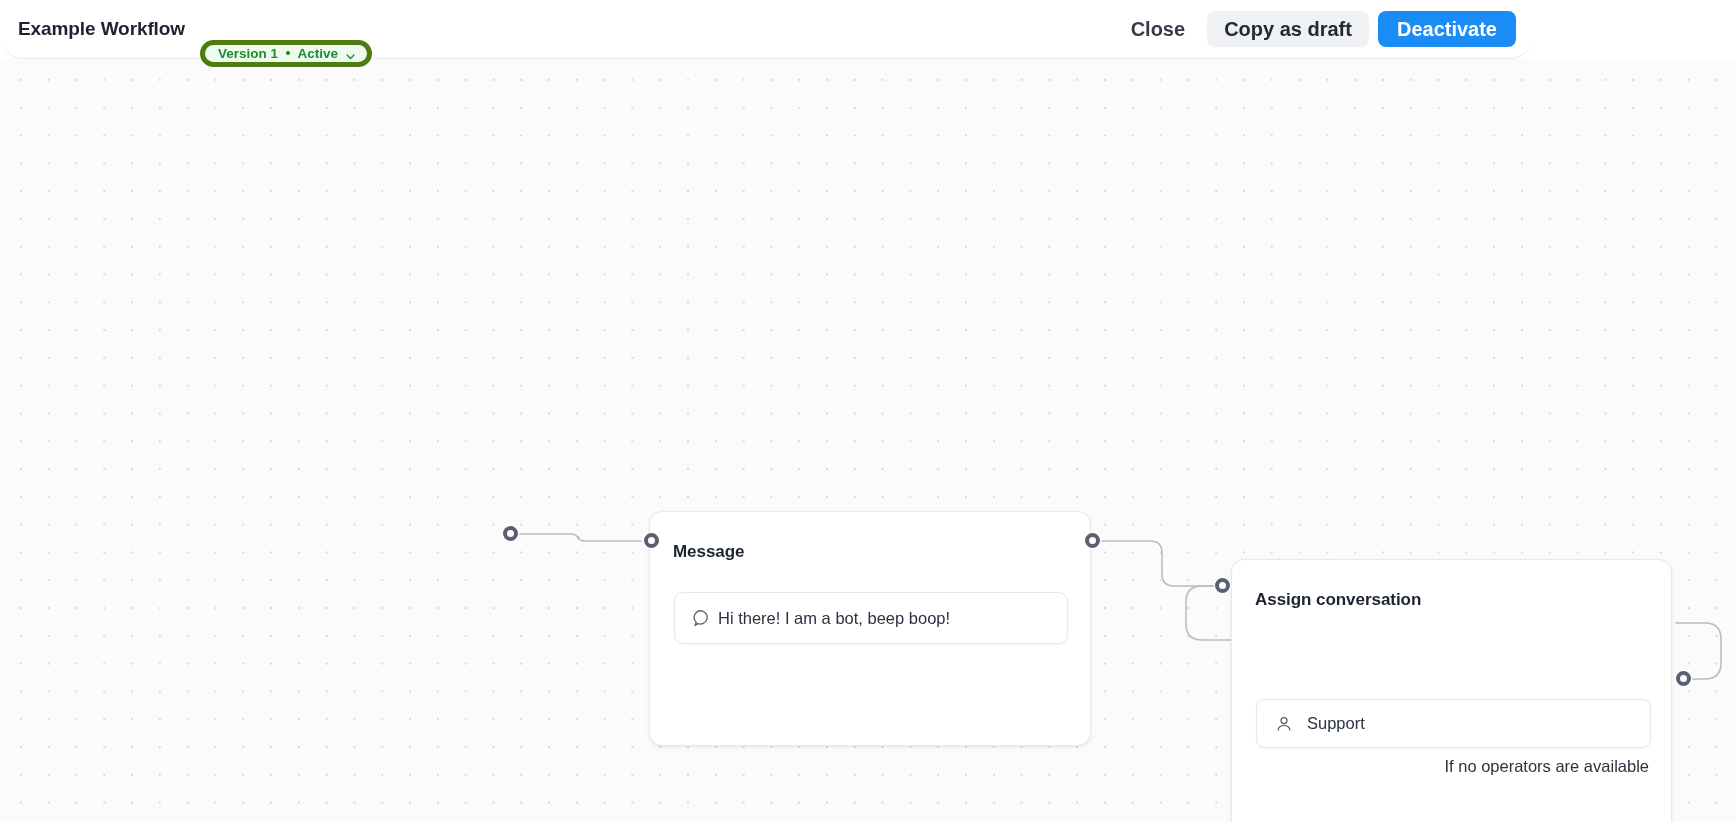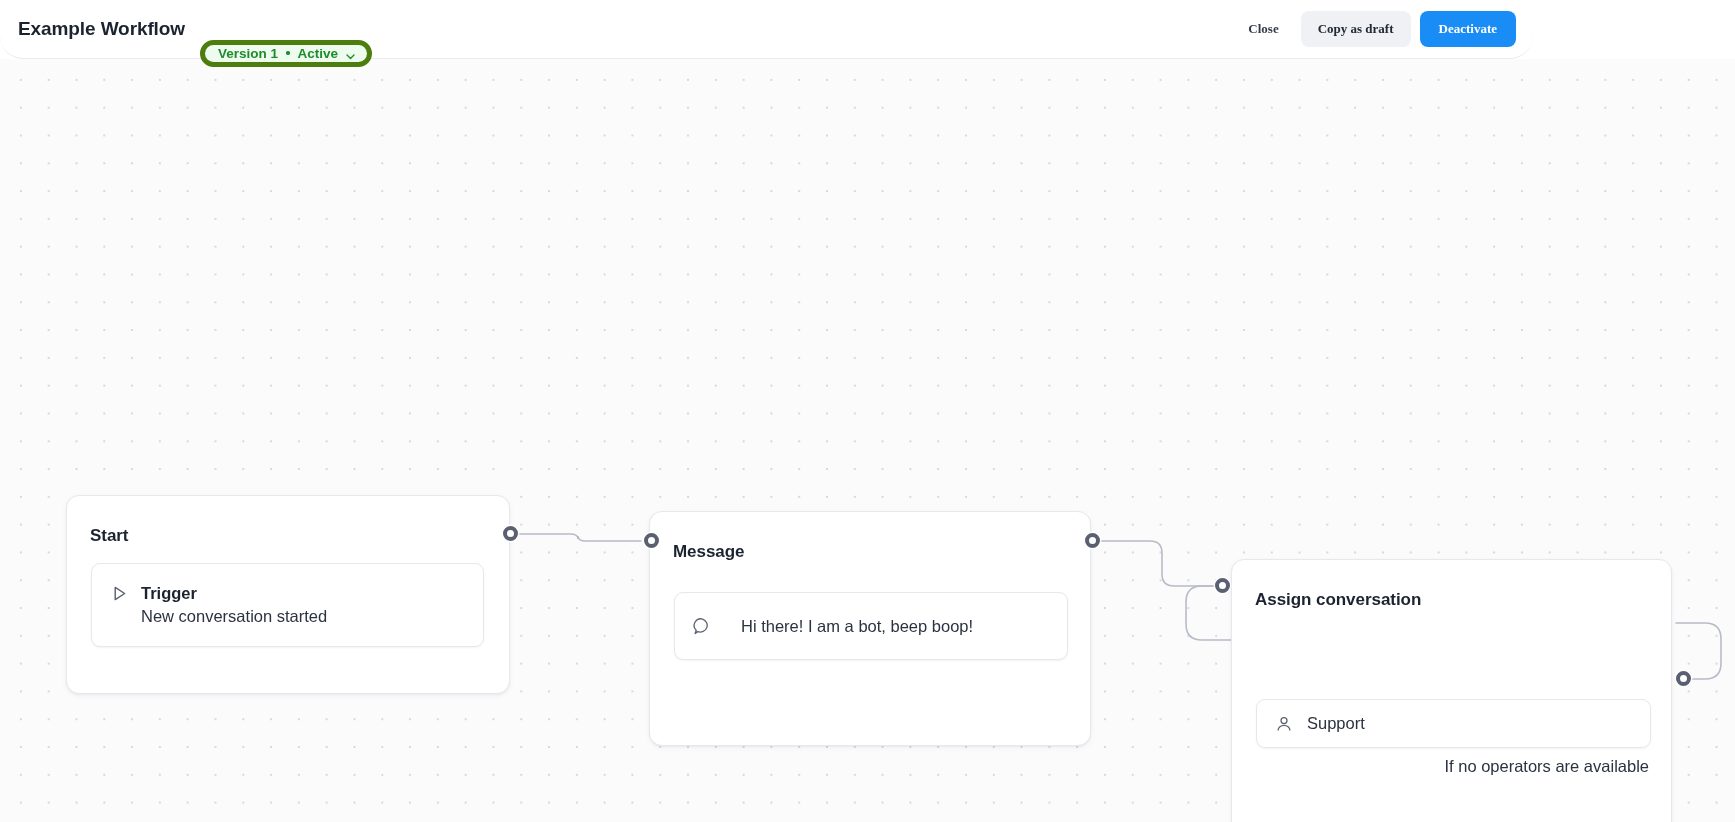--- a/index.html
+++ b/index.html
@@ -78,26 +78,26 @@
     align-items: center;
     gap: 9px;
     padding-right: 17px;
   }
   .hdr-btn {
     height: 36px;
     border-radius: 8px;
     display: flex;
     align-items: center;
     justify-content: center;
-    font-size: 13px;
+    font-size: 20px;
     font-weight: 600;
     cursor: pointer;
     white-space: nowrap;
     border: none;
-    font-family: Liberation Serif, serif;
+    font-family: Liberation Sans, sans-serif;
   }
   #close-button {
     background: transparent;
     color: #353c49;
     padding: 0 13px;
   }
   #copy-draft-button {
     background: #f0f1f4;
     color: #222a36;
     padding: 8px 17px;
@@ -185,23 +185,23 @@
   #start-trigger-row .trig-top { display: flex; align-items: center; gap: 12px; }
   #start-trigger-row .trig-label { font-size: 16.5px; font-weight: 700; color: #1c2330; }
   #start-trigger-row .trig-sub { font-size: 16.5px; color: #2b3240; padding-left: 31px; }
 
   
   #node-message { left: 649px; top: 452px; width: 442px; height: 235px; }
   #node-message .node-title { position: absolute; left: 23px; top: 30px; }
   #message-bubble-row {
     position: absolute;
     left: 24px; top: 80px;
-    width: 394px; height: 68px;
+    width: 394px; height: 52px;
     padding: 0 17px;
-    gap: 28px;
+    gap: 5px;
   }
 
   
   #node-assign { left: 1231px; top: 500px; width: 441px; height: 287px; }
   #node-assign .node-title { position: absolute; left: 23px; top: 30px; }
   #assign-group-row {
     position: absolute;
     left: 24px; top: 68px;
     width: 395px; height: 49px;
     padding: 0 17px;
@@ -269,35 +269,20 @@
         <path d="M 514 475 L 570 475 Q 578 475 578 480 L 578 477 Q 578 482 586 482 L 641 482"></path>
 
         <path d="M 1095 482 L 1150 482 Q 1162 482 1162 494 L 1162 515 Q 1162 527 1174 527 L 1223 527"></path>
 
         <path d="M 1223 527 L 1202 527 Q 1186 527 1186 543 L 1186 565 Q 1186 581 1202 581 L 1231 581"></path>
 
         <path d="M 1683 620 L 1705 620 Q 1721 620 1721 604 L 1721 580 Q 1721 564 1705 564 L 1676 564"></path>
       </g>
     </svg>
 
-    <div class="node" id="node-start">
-      <div class="node-title">Start</div>
-
-      <div class="node-row" id="start-trigger-row">
-        <div class="trig-top">
-          <span class="row-icon">
-            <svg viewBox="0 0 20 20" width="19" height="19" fill="none" stroke="#5b6170" stroke-width="1.5" stroke-linejoin="round">
-              <path d="M5.5 3.6 L15.4 10 L5.5 16.4 Z"></path>
-            </svg>
-          </span>
-          <span class="trig-label">Trigger</span>
-        </div>
-        <div class="trig-sub">New conversation started</div>
-      </div>
-    </div>
 
     <div class="node" id="node-message">
       <div class="node-title">Message</div>
 
       <div class="node-row" id="message-bubble-row">
         <span class="row-icon">
           <svg viewBox="0 0 22 22" width="21" height="21" fill="none" stroke="#5b6170" stroke-width="1.4" stroke-linecap="round" stroke-linejoin="round">
             <path d="M11 3.2 A7.4 7.0 0 1 1 6.0 16.4 L3.3 18.4 L4.4 15.0 A7.0 7.0 0 0 1 11 3.2 Z"></path>
           </svg>
         </span>

